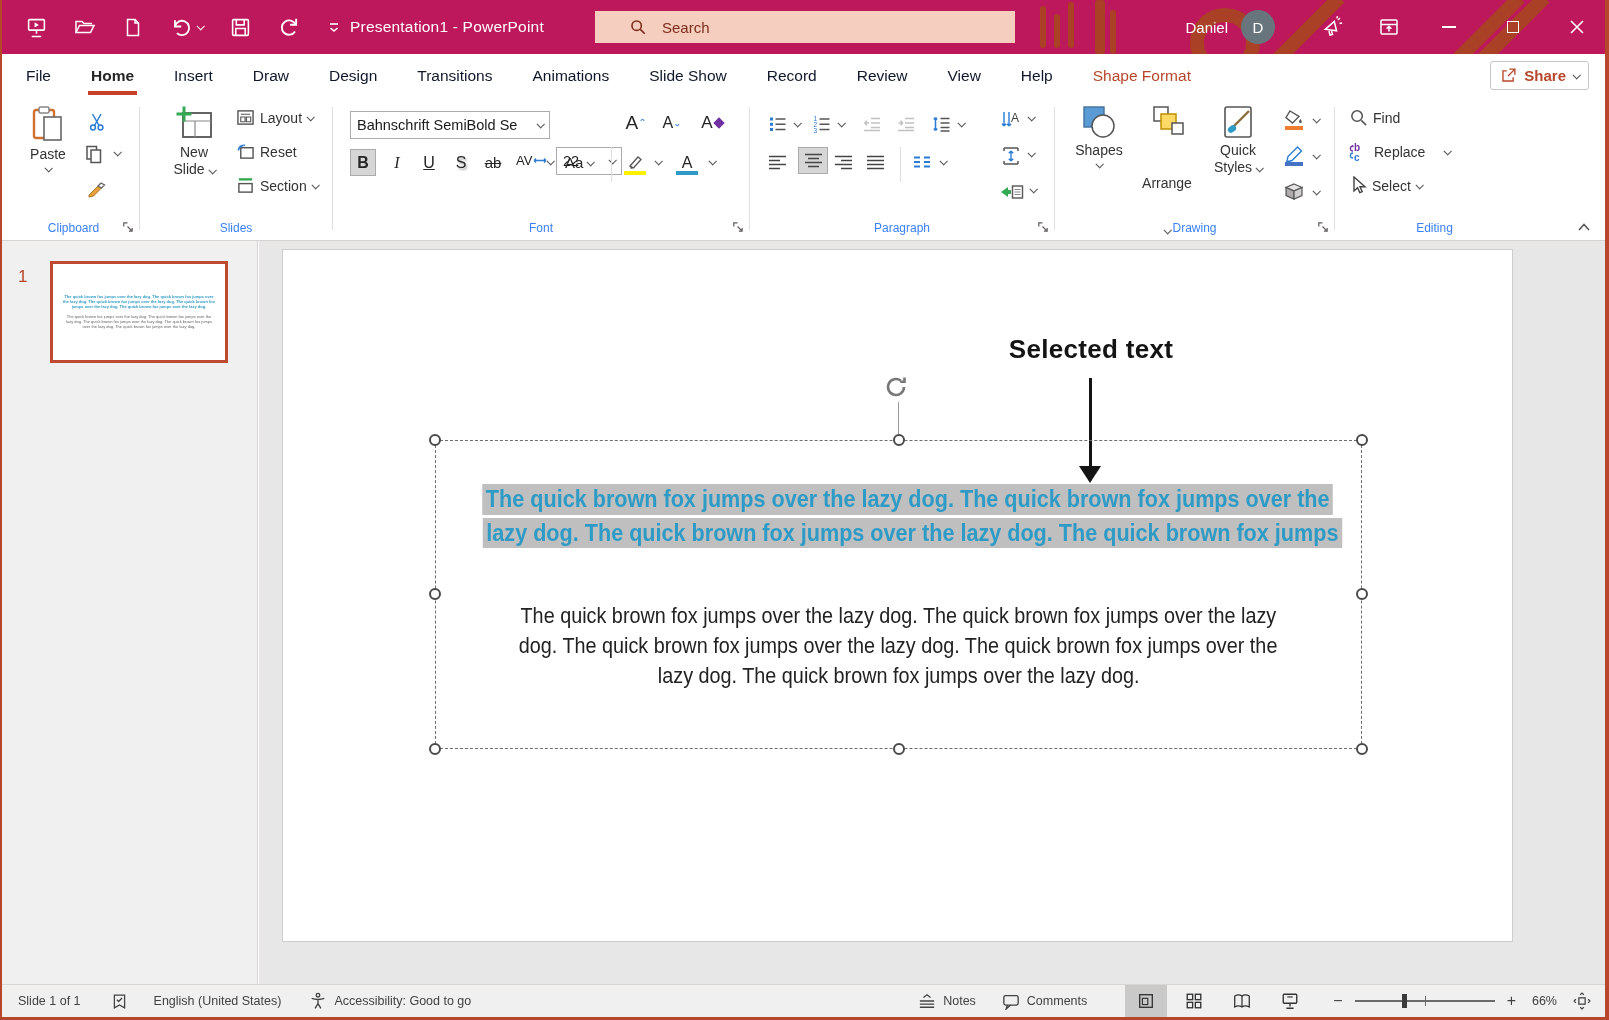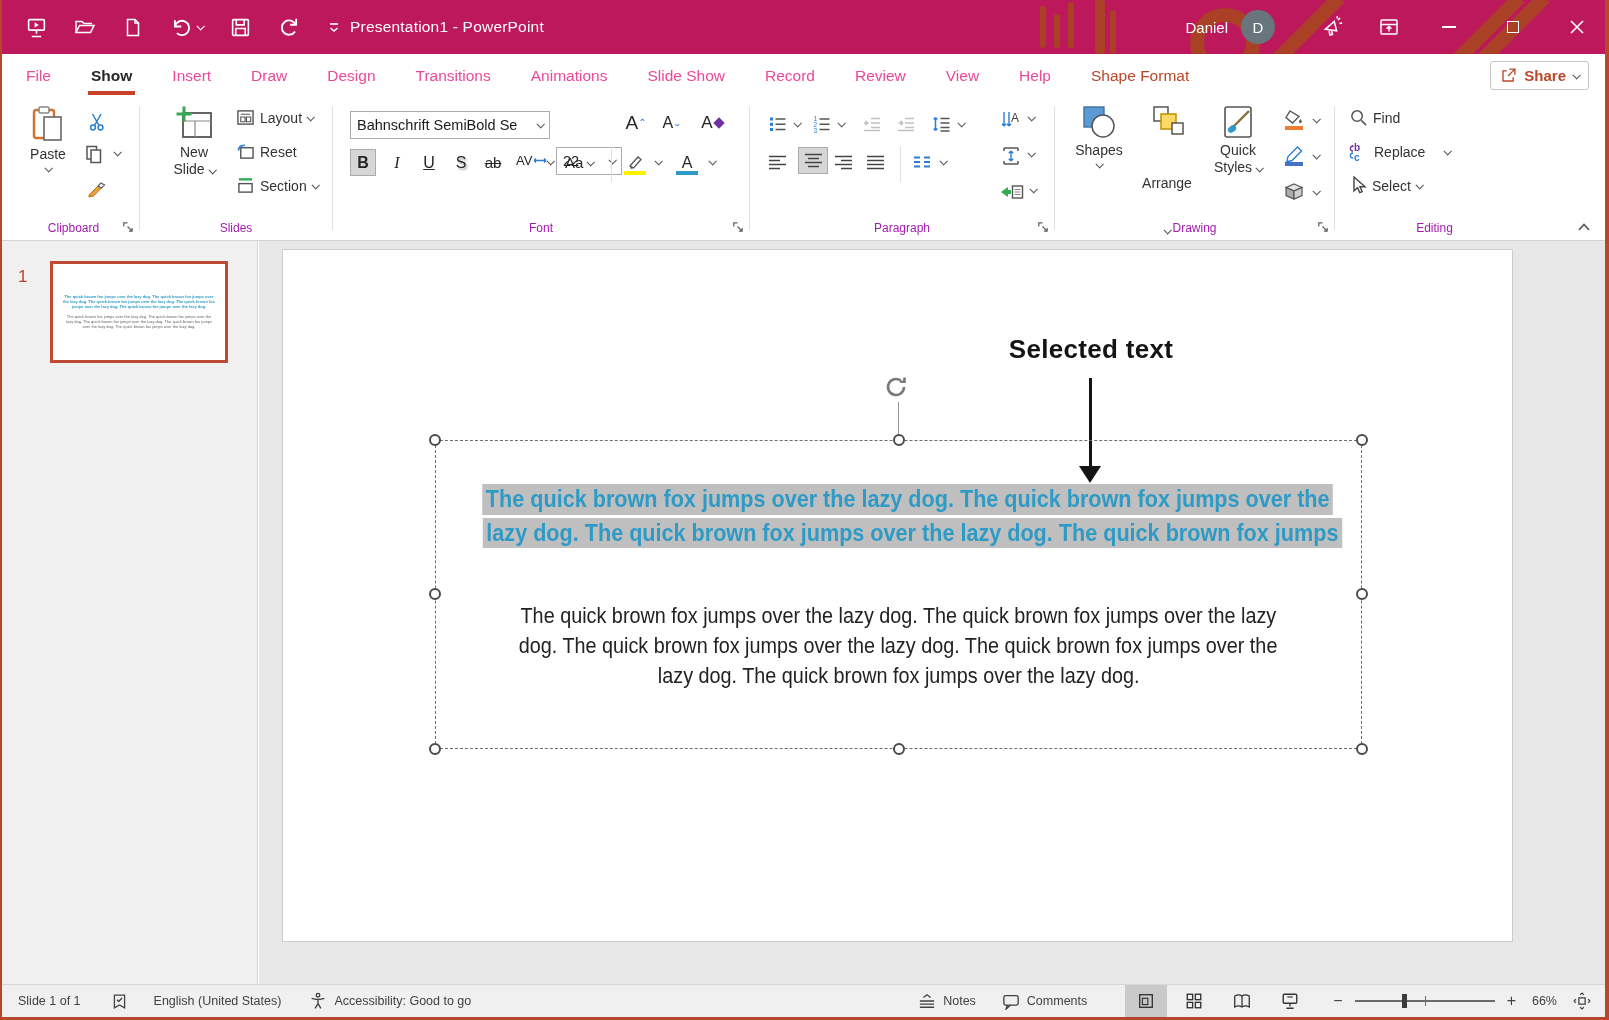--- a/index.html
+++ b/index.html
@@ -27,34 +27,34 @@
   .avatar{width:34px;height:34px;border-radius:50%;background:#68757C;display:flex;align-items:center;
           justify-content:center;font-size:15px;margin-right:30px;}
   .tb-icon{width:56px;height:54px;display:flex;align-items:center;justify-content:center;cursor:pointer;}
   .winbtn{width:64px;height:54px;display:flex;align-items:center;justify-content:center;cursor:pointer;}
   .min-glyph{width:14px;height:2px;background:#fff;}
   .max-glyph{width:12px;height:12px;border:1.6px solid #fff;}
 
   
   .tabsrow{position:absolute;top:54px;left:2px;right:4px;height:43px;background:#fff;display:flex;align-items:center;}
   .tab{position:relative;height:100%;display:flex;align-items:center;margin-left:40px;font-size:15.5px;
-       color:#ec4899;cursor:pointer;white-space:nowrap;}
+       color:#0f172a;cursor:pointer;white-space:nowrap;}
   .tab:first-child{margin-left:24px;}
   .tab.active{font-weight:bold;color:#262626;}
   .tab.active::after{content:"";position:absolute;left:-3px;right:-3px;bottom:2px;height:4px;background:#C8402A;}
   .tab.contextual{color:#B7472A;}
   .share{position:absolute;right:16px;top:7px;height:29px;border:1px solid #C8C6C4;border-radius:3px;
          color:#B7472A;display:flex;align-items:center;padding:0 9px;gap:7px;font-size:15px;font-weight:bold;cursor:pointer;background:#fff;}
   .share .chev{color:#B7472A;}
 
   
   .ribbon{position:absolute;top:97px;left:2px;right:4px;height:144px;background:#fff;border-bottom:1px solid #D5D2CF;font-size:14px;color:#333;}
   .group{position:absolute;top:0;bottom:0;}
   .gdiv{position:absolute;top:10px;bottom:10px;width:1px;background:#E1DFDD;}
-  .glabel{position:absolute;bottom:5px;left:0;right:0;text-align:center;font-size:12px;color:#a21caf;}
+  .glabel{position:absolute;bottom:5px;left:0;right:0;text-align:center;font-size:12px;color:#3b82f6;}
   .launcher{position:absolute;bottom:7px;right:5px;color:#605E5C;cursor:pointer;}
   .bigbtn{position:absolute;display:flex;flex-direction:column;align-items:center;gap:3px;cursor:pointer;text-align:center;line-height:17px;}
   .smallbtn{position:absolute;display:flex;align-items:center;gap:5px;cursor:pointer;white-space:nowrap;}
   .iconbtn{position:absolute;display:flex;align-items:center;justify-content:center;cursor:pointer;height:26px;}
   .chev{width:6px;height:6px;border-right:1.5px solid #555;border-bottom:1.5px solid #555;
         transform:rotate(45deg) translateY(-1px);display:inline-block;flex:none;}
   .combo{position:absolute;height:28px;border:1px solid #ABABAB;background:#fff;display:flex;align-items:center;
          padding:0 6px;font-size:14.5px;color:#1a1a1a;cursor:pointer;}
   .combo .txt{overflow:hidden;white-space:nowrap;flex:1;}
   .combo .chev{margin-left:4px;}
@@ -168,20 +168,29 @@
       <span class="icon">
         <svg width="14" height="14" viewBox="0 0 14 14" fill="none" stroke="#fff" stroke-width="1.6">
           <path d="M3 4h8"></path>
             <path d="M3.5 8l3.5 3 3.5-3"></path>
         </svg>
         </span>
     </div>
 
     <div class="doc-title">Presentation1  -  PowerPoint</div>
 
+    <div class="searchbox">
+      <span class="icon">
+        <svg width="18" height="18" viewBox="0 0 20 20" fill="none" stroke="#7E2D1A" stroke-width="1.8">
+          <circle cx="8.5" cy="8.5" r="5.2"></circle>
+            <path d="M12.6 12.6L17.5 17.5"></path>
+        </svg>
+        </span>
+      <span>Search</span>
+    </div>
 
     <div class="tb-right">
       <span class="username">Daniel</span>
       <span class="avatar">D</span>
       <span class="tb-icon">
         <svg width="24" height="24" viewBox="0 0 24 24" fill="none" stroke="#fff" stroke-width="1.5">
           <path d="M4 13.5l10-6.5 1 9.5-11-3z" transform="rotate(-8 10 12)"></path>
           <path d="M8 16l1 4 2.5-.6-1-3.4"></path>
           <path d="M17 5l2-2M18.5 8.5l2.6-.6M16 3.5l.4-2.4"></path>
         </svg>
@@ -202,21 +211,21 @@
       <span class="winbtn">
         <svg width="14" height="14" viewBox="0 0 14 14" stroke="#fff" stroke-width="1.6">
           <path d="M1 1l12 12M13 1L1 13"></path>
         </svg>
         </span>
     </div>
   </div>
 
   <div class="tabsrow">
     <span class="tab">File</span>
-    <span class="tab active">Show</span>
+    <span class="tab active">Home</span>
     <span class="tab">Insert</span>
     <span class="tab">Draw</span>
     <span class="tab">Design</span>
     <span class="tab">Transitions</span>
     <span class="tab">Animations</span>
     <span class="tab">Slide Show</span>
     <span class="tab">Record</span>
     <span class="tab">Review</span>
     <span class="tab">View</span>
     <span class="tab">Help</span>

